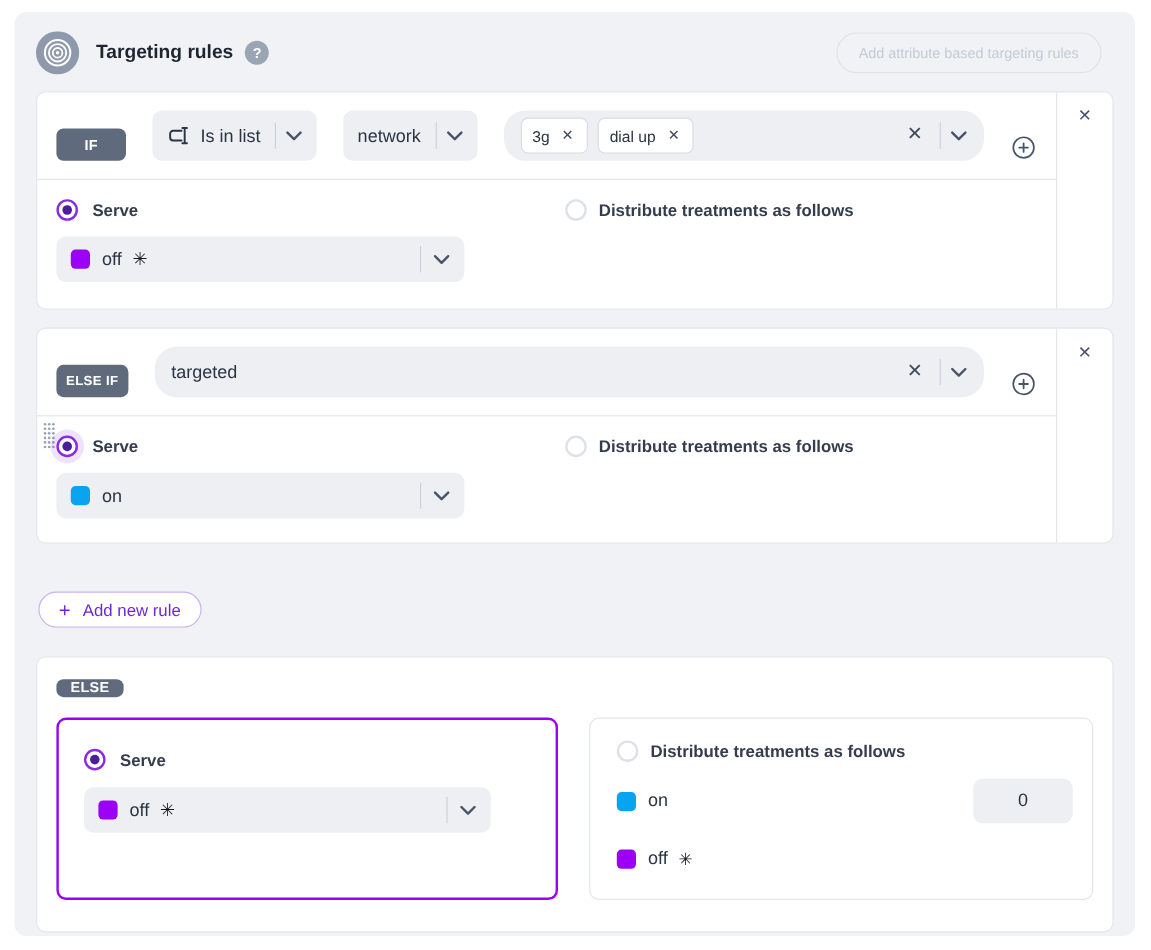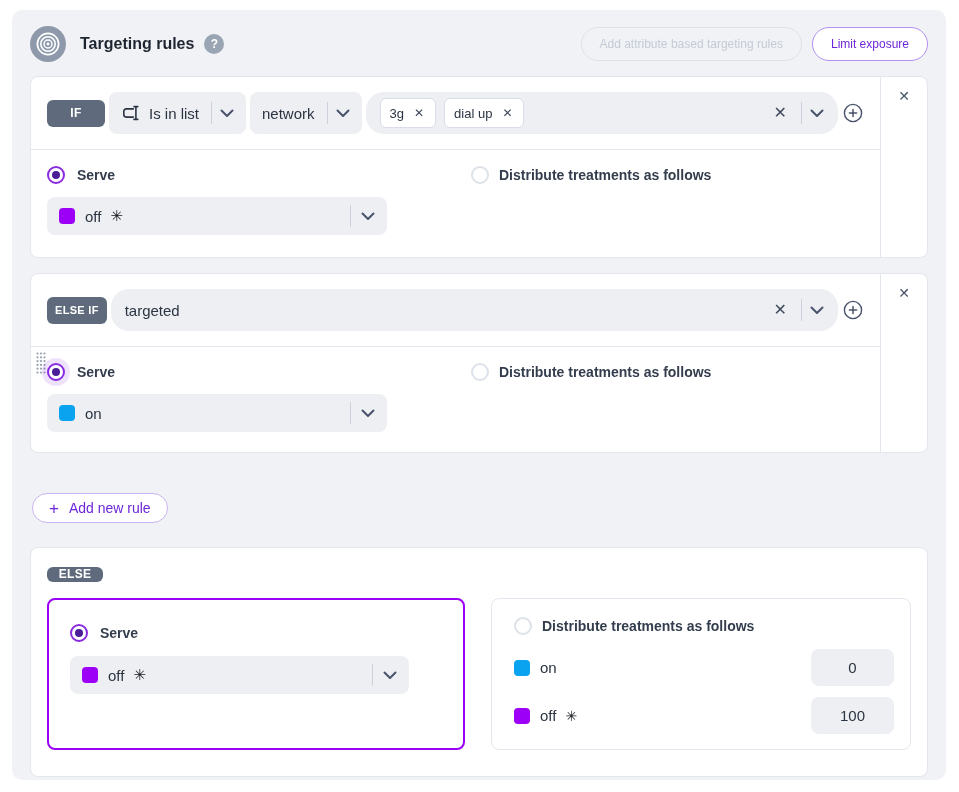--- a/index.html
+++ b/index.html
@@ -38,21 +38,21 @@
   .rule-card.r2 { height:180px; }
   .close-col {
     position:absolute; top:0; right:0; bottom:0; width:47px;
     border-left:1px solid #e3e6ec;
   }
   .close-x {
     position:absolute; top:12px; left:50%; transform:translateX(-50%);
     font-size:14px; color:#49536a; cursor:pointer; line-height:1;
   }
   .cond-row {
-    display:flex; align-items:center; gap:4px; padding:15px 16px;
+    display:flex; align-items:flex-end; gap:22px; padding:15px 16px;
     border-bottom:1px solid #e3e6ec; margin-right:47px; height:73px;
   }
   .badge {
     background:#5f6b7d; color:#fff; font-weight:700; font-size:12px;
     min-width:58px; height:27px; border-radius:6px; display:inline-flex;
     align-items:center; justify-content:center; padding:0 8px; letter-spacing:.3px;
     flex:0 0 auto;
   }
   .ctl {
     background:#edeff3; border-radius:8px; height:42px; display:flex;
@@ -140,21 +140,20 @@
         <circle cx="18" cy="18" r="10.6" fill="none" stroke="#fff" stroke-width="1.7"></circle>
         <circle cx="18" cy="18" r="7.2" fill="none" stroke="#fff" stroke-width="1.6"></circle>
         <circle cx="18" cy="18" r="4" fill="none" stroke="#fff" stroke-width="1.5"></circle>
         <circle cx="18" cy="18" r="1.4" fill="#fff"></circle>
       </svg>
     </span>
     <span class="hdr-title">Targeting rules</span>
     <span class="help-dot">?</span>
     <span class="hdr-spacer"></span>
     <button class="pill disabled">Add attribute based targeting rules</button>
-    <button class="pill purple">Limit exposure</button>
   </div>
 
   
   <div class="rule-card r1">
     <div class="close-col">
       <span class="close-x">✕</span>
     </div>
     <div class="cond-row">
       <span class="badge">IF</span>
 
@@ -341,20 +340,19 @@
         </div>
         <div class="alloc" style="margin-top:14px;">
           <span class="sq" style="background: rgb(10, 163, 240);"></span>
           <span>on</span>
           <span class="num">0</span>
         </div>
         <div class="alloc">
           <span class="sq" style="background: rgb(156, 0, 247);"></span>
           <span>off</span>
           <span class="marker" style="font-size:14px;">✳</span>
-          <span class="num">100</span>
         </div>
       </div>
 
     </div>
   </div>
 
 </div>
 
 </body></html>

